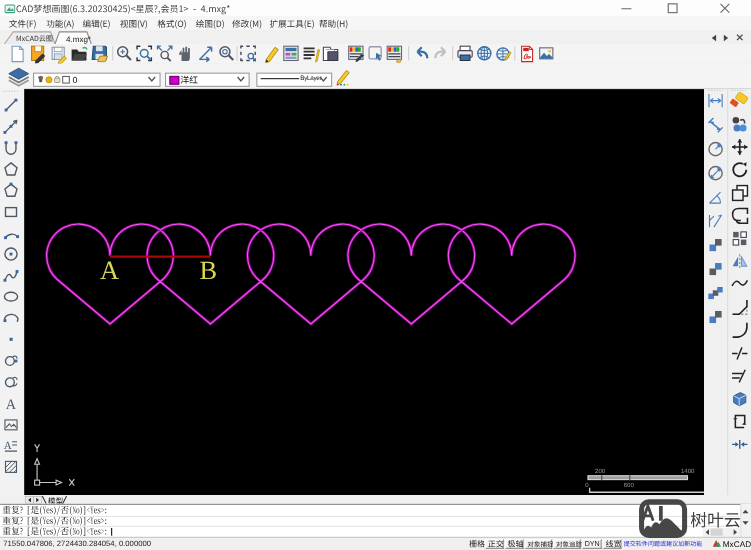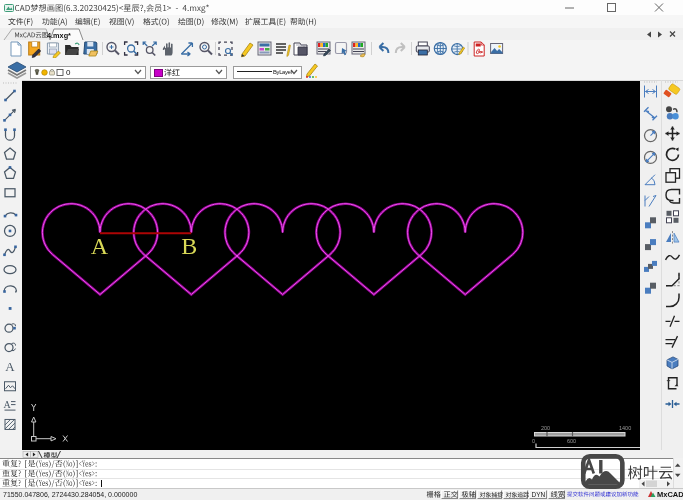--- a/index.html
+++ b/index.html
@@ -220,21 +220,21 @@
     <g transform="translate(0 -28)" fill="#333">
       <use href="#gs004d" transform="translate(14.5 37.3) scale(0.006400 -0.006400)"></use>
       <use href="#gs0078" transform="translate(19.7 37.3) scale(0.006400 -0.006400)"></use>
       <use href="#gs0043" transform="translate(22.9 37.3) scale(0.006400 -0.006400)"></use>
       <use href="#gs0041" transform="translate(27.0 37.3) scale(0.006400 -0.006400)"></use>
       <use href="#gs0044" transform="translate(30.9 37.3) scale(0.006400 -0.006400)"></use>
       <use href="#gs4e91" transform="translate(35.3 37.3) scale(0.006400 -0.006400)"></use>
       <use href="#gs56fe" transform="translate(41.7 37.3) scale(0.006400 -0.006400)"></use>
     </g>
   </svg>
-<div class="t" style="left:47px;top:30.5px;font-size:7.3px;font-weight:bold;color:#111">4.mxg*</div>
+<div class="t" style="left:60px;top:30.5px;font-size:7.3px;font-weight:normal;color:#111">4.mxg*</div>
 <svg style="position:absolute;left:644px;top:30px" width="39" height="9" viewBox="0 0 39 9">
     <path d="M3 4.5 l4 -3 v6 Z" fill="#444"></path>
     <path d="M14 1.5 l4 3 -4 3 Z" fill="#444"></path>
     <path d="M26 1.5 l5 5 M31 1.5 l-5 5" stroke="#444" stroke-width="1.2"></path>
   </svg>
 <div style="position:absolute;left:0;top:40px;width:683px;height:18px;background:#f4f4f4;border-bottom:1px solid #e0e0e0"></div>
 <svg style="position:absolute;left:0px;top:40px" width="683" height="18" viewBox="0 0 683 18">
     <g transform="translate(8 1)">
       <path d="M3 1 h7 l3 3 v11 h-10 Z" fill="#fff" stroke="#7799bb" stroke-width="1"></path>
       <path d="M10 1 v3 h3" fill="none" stroke="#7799bb" stroke-width="1"></path>
@@ -784,21 +784,21 @@
       <use href="#gs52a0" transform="translate(616.5 496.2) scale(0.005500 -0.005500)"></use>
       <use href="#gs65b0" transform="translate(622.0 496.2) scale(0.005500 -0.005500)"></use>
       <use href="#gs529f" transform="translate(627.5 496.2) scale(0.005500 -0.005500)"></use>
       <use href="#gs80fd" transform="translate(633.0 496.2) scale(0.005500 -0.005500)"></use>
     </g>
   </svg>
 <svg style="position:absolute;left:647px;top:490px" width="9" height="8" viewBox="0 0 9 8">
     <path d="M1 7 L4 1 7 7 Z" fill="#cc3333"></path>
     <path d="M3.5 7 L6 2.5 8.5 7 Z" fill="#2a9e5f"></path>
   </svg>
-<div class="t" style="left:657px;top:489.5px;font-size:7.5px;font-weight:bold;color:#111">MxCAD</div>
+<div class="t" style="left:657px;top:489.5px;font-size:7.5px;font-weight:normal;color:#111">MxCAD</div>
 <svg style="position:absolute;left:578px;top:451px" width="105" height="41" viewBox="0 0 105 41">
     <rect x="5.25" y="5.25" width="39.1" height="30.5" rx="6.5" fill="none" stroke="#474747" stroke-width="4.6"></rect>
     <path d="M6.2 22.5 L11 9 L15.8 22.5 M8 18 h6" fill="none" stroke="#474747" stroke-width="2.6"></path>
     <path d="M22.8 9 V22.5" fill="none" stroke="#474747" stroke-width="3.4"></path>
     <path d="M7.5 33.8 V30.5 Q10.5 24.5 14 28.5 Q17 21 21.5 25.5 Q27 16.5 32.5 22.5 L42 32 L42 33.8 Z" fill="#474747"></path>
   </svg>
 <svg style="position:absolute;left:560px;top:440px" width="123" height="60" viewBox="0 0 123 60">
     <g transform="translate(-560 -440)" fill="#3f3f3f">
       <use href="#gs6811" transform="translate(627.5 478.3) scale(0.015300 -0.015300)"></use>
       <use href="#gs53f6" transform="translate(642.8 478.3) scale(0.015300 -0.015300)"></use>

